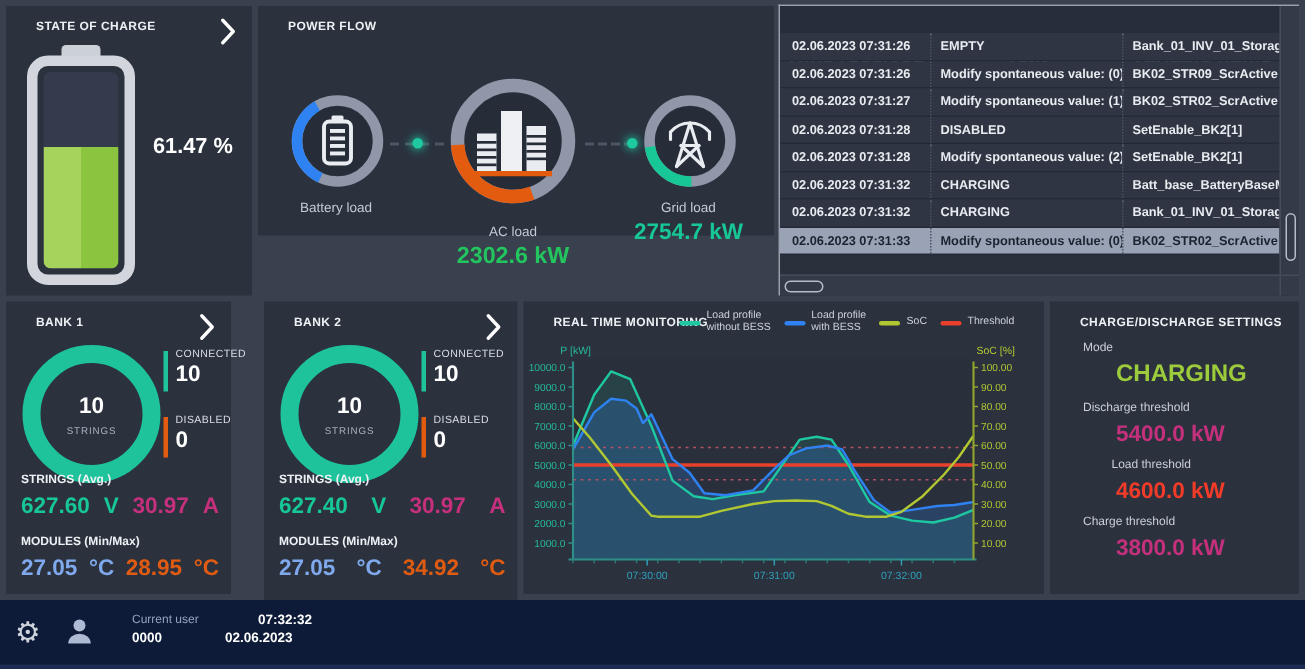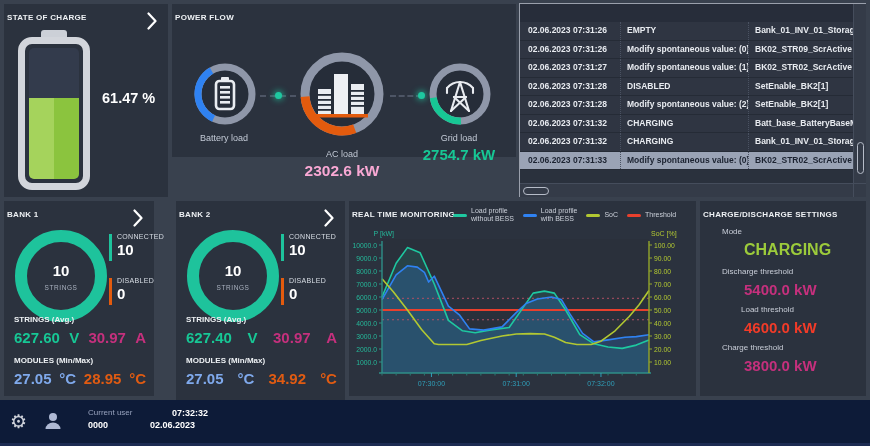--- a/index.html
+++ b/index.html
@@ -1,40 +1,40 @@
 <!DOCTYPE html>
 <html><head>
 <meta charset="utf-8">
 <style>
   * { margin:0; padding:0; box-sizing:border-box; }
   html,body { width:870px; height:446px; overflow:hidden; }
   body { background:#39414e; font-family:"Liberation Sans", sans-serif; position:relative; }
   .panel { position:absolute; background:#2b323e; }
-  .ptitle { position:absolute; left:3px; top:9px; font-size:8px; font-weight:bold; color:#eef1f4; letter-spacing:.3px; }
+  .ptitle { position:absolute; left:20px; top:9px; font-size:8px; font-weight:bold; color:#eef1f4; letter-spacing:.3px; }
   .chev { position:absolute; right:10px; top:8px; width:11px; height:18px; cursor:pointer; }
   .chev svg { display:block; }
 
   
   #p-soc { left:4px; top:4px; width:164px; height:193px; }
   .bat { position:absolute; left:14px; top:26px; width:72px; height:160px; }
   .bat-nub { position:absolute; left:23px; top:0; width:26px; height:10px; background:#ccd0d7; border-radius:3px 3px 0 0; }
   .bat-body { position:absolute; left:0; top:7px; right:0; bottom:0; border:7px solid #d2d5db; border-radius:14px; background:#2b323e; }
   .bat-inner { position:absolute; left:4px; right:4px; top:4px; bottom:4px; border-radius:5px; overflow:hidden; background:#333b4c; }
   .bat-fill { position:absolute; left:0; right:0; bottom:0; height:61%; background:linear-gradient(90deg,#a5d35c 0 50%,#8bc43e 50% 100%); }
   .soc-val { position:absolute; left:98px; top:86px; width:66px; font-size:14.5px; font-weight:bold; color:#fff; }
 
   
   #p-pf { left:172px; top:4px; width:344px; height:153px; }
   .pf-node { position:absolute; }
   .pf-node svg { display:block; }
   .pf-label { position:absolute; width:120px; text-align:center; font-size:9px; color:#c3cad6; }
   .pf-value { position:absolute; width:140px; text-align:center; font-size:15px; font-weight:bold; }
   .pf-dash { position:absolute; top:91px; border-top:2px dashed #4d5565; }
   .pf-dot { position:absolute; width:7px; height:7px; border-radius:50%; background:#1ec8a0; box-shadow:0 0 6px 1px rgba(30,200,160,.8); }
-  .c-blue { color:#2f82f2; } .c-orange { color:#f9a8d4; } .c-teal { color:#17c795; }
+  .c-blue { color:#2f82f2; } .c-orange { color:#22c55e; } .c-teal { color:#17c795; }
   .c-magenta { color:#c5307d; } .c-lblue { color:#7fa9ec; } .c-orange2 { color:#e05b12; }
   .c-lime { color:#9ccb3b; } .c-red { color:#f23b28; }
 
   
   #p-ev { left:519px; top:3px; width:347px; height:194px; background:#2a313d; border-left:1px solid #9aa0ac; border-top:1px solid #9aa0ac; }
   .ev-head { display:flex; height:18px; background:#272d3a; }
   .ev-head > div { font-size:14px; font-weight:bold; color:#bac0cb; text-align:center; line-height:18px;margin-top:24px; }
   .ev-rows { position:absolute; left:0; top:18px; width:333px; }
   .ev-row { display:flex; height:18.5px; background:#2f3542; border-bottom:1px solid #252b36; cursor:pointer; }
   .ev-row > div { font-size:8.5px; font-weight:600; color:#e8ebf0; line-height:17.5px; white-space:nowrap; overflow:hidden; }

